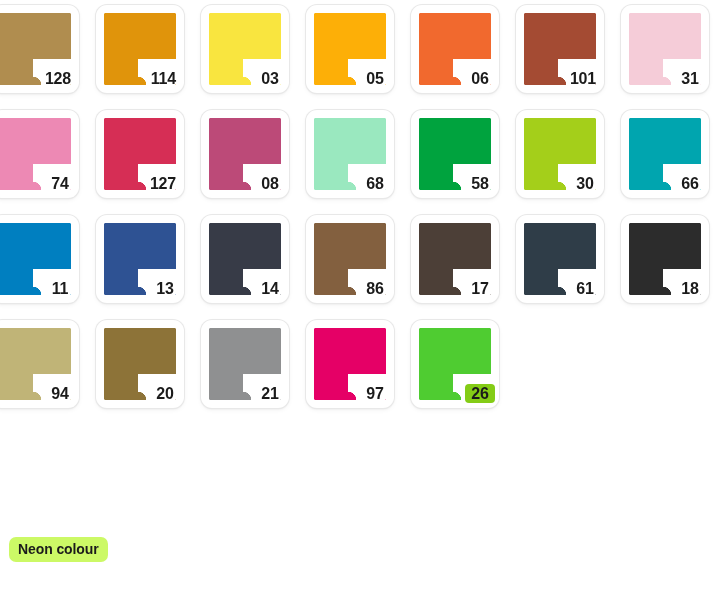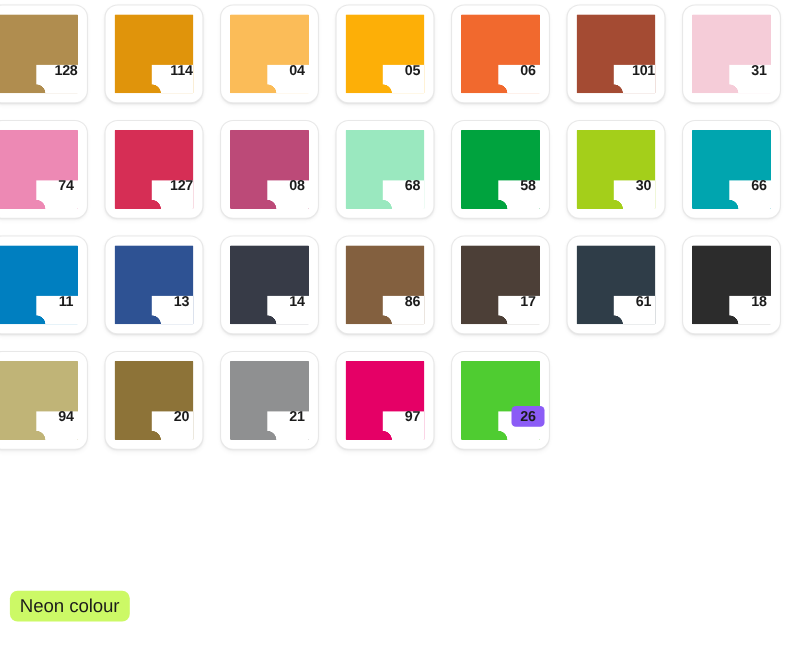--- a/index.html
+++ b/index.html
@@ -56,72 +56,72 @@
     mask-size: 100% 100%, 38px 26px;
     -webkit-mask-position: 0 0, right bottom;
     mask-position: 0 0, right bottom;
     -webkit-mask-repeat: no-repeat, no-repeat;
     mask-repeat: no-repeat, no-repeat;
   }
 
   .swatch-notch {
     position: absolute;
     right: 4px;
-    bottom: 20px;
+    bottom: 5px;
     min-width: 30px;
     height: 19px;
     display: flex;
     align-items: center;
     justify-content: center;
     padding: 0 4px;
     border-radius: 4px;
-    font-size: 13px;
+    font-size: 16px;
     font-weight: bold;
     color: #1b1b1b;
     letter-spacing: -0.2px;
     line-height: 1;
     background: transparent;
   }
   .swatch-notch.is-neon {
-    background: #8b5cf6;
+    background: #84cc16;
     margin-left: 32px;
   }
 
   #legend {
     position: absolute;
     left: 9px;
     top: 537px;
   }
   .legend-badge {
     display: inline-block;
     background: #ccf966;
     color: #1b1b1b;
-    font-size: 17px;
-    font-weight: normal;
+    font-size: 14px;
+    font-weight: bold;
     padding: 5px 9px 6px 9px;
     border-radius: 7px;
     line-height: 1;
     letter-spacing: -0.1px;
   }
 </style>
 </head>
 <body>
 
 <div id="swatch-grid">
     <div class="swatch-card">
       <div class="swatch-chip" style="background-image: ; background-position-x: ; background-position-y: ; background-size: ; background-repeat: ; background-attachment: ; background-origin: ; background-clip: ; background-color: rgb(176, 141, 79); --c: #b08d4f;"></div>
       <div class="swatch-notch">128</div>
     </div>
     <div class="swatch-card">
       <div class="swatch-chip" style="background-image: ; background-position-x: ; background-position-y: ; background-size: ; background-repeat: ; background-attachment: ; background-origin: ; background-clip: ; background-color: rgb(224, 148, 11); --c: #e0940b;"></div>
       <div class="swatch-notch">114</div>
     </div>
     <div class="swatch-card">
-      <div class="swatch-chip" style="background-image: ; background-position-x: ; background-position-y: ; background-size: ; background-repeat: ; background-attachment: ; background-origin: ; background-clip: ; background-color: rgb(251, 188, 88); --c: #fbbc58;"></div>
-      <div class="swatch-notch">04</div>
+      <div class="swatch-chip" style="background-image: ; background-position-x: ; background-position-y: ; background-size: ; background-repeat: ; background-attachment: ; background-origin: ; background-clip: ; background-color: rgb(249, 229, 63); --c: #f9e53f;"></div>
+      <div class="swatch-notch">03</div>
     </div>
     <div class="swatch-card">
       <div class="swatch-chip" style="background-image: ; background-position-x: ; background-position-y: ; background-size: ; background-repeat: ; background-attachment: ; background-origin: ; background-clip: ; background-color: rgb(253, 175, 7); --c: #fdaf07;"></div>
       <div class="swatch-notch">05</div>
     </div>
     <div class="swatch-card">
       <div class="swatch-chip" style="background-image: ; background-position-x: ; background-position-y: ; background-size: ; background-repeat: ; background-attachment: ; background-origin: ; background-clip: ; background-color: rgb(241, 105, 46); --c: #f1692e;"></div>
       <div class="swatch-notch">06</div>
     </div>
     <div class="swatch-card">

